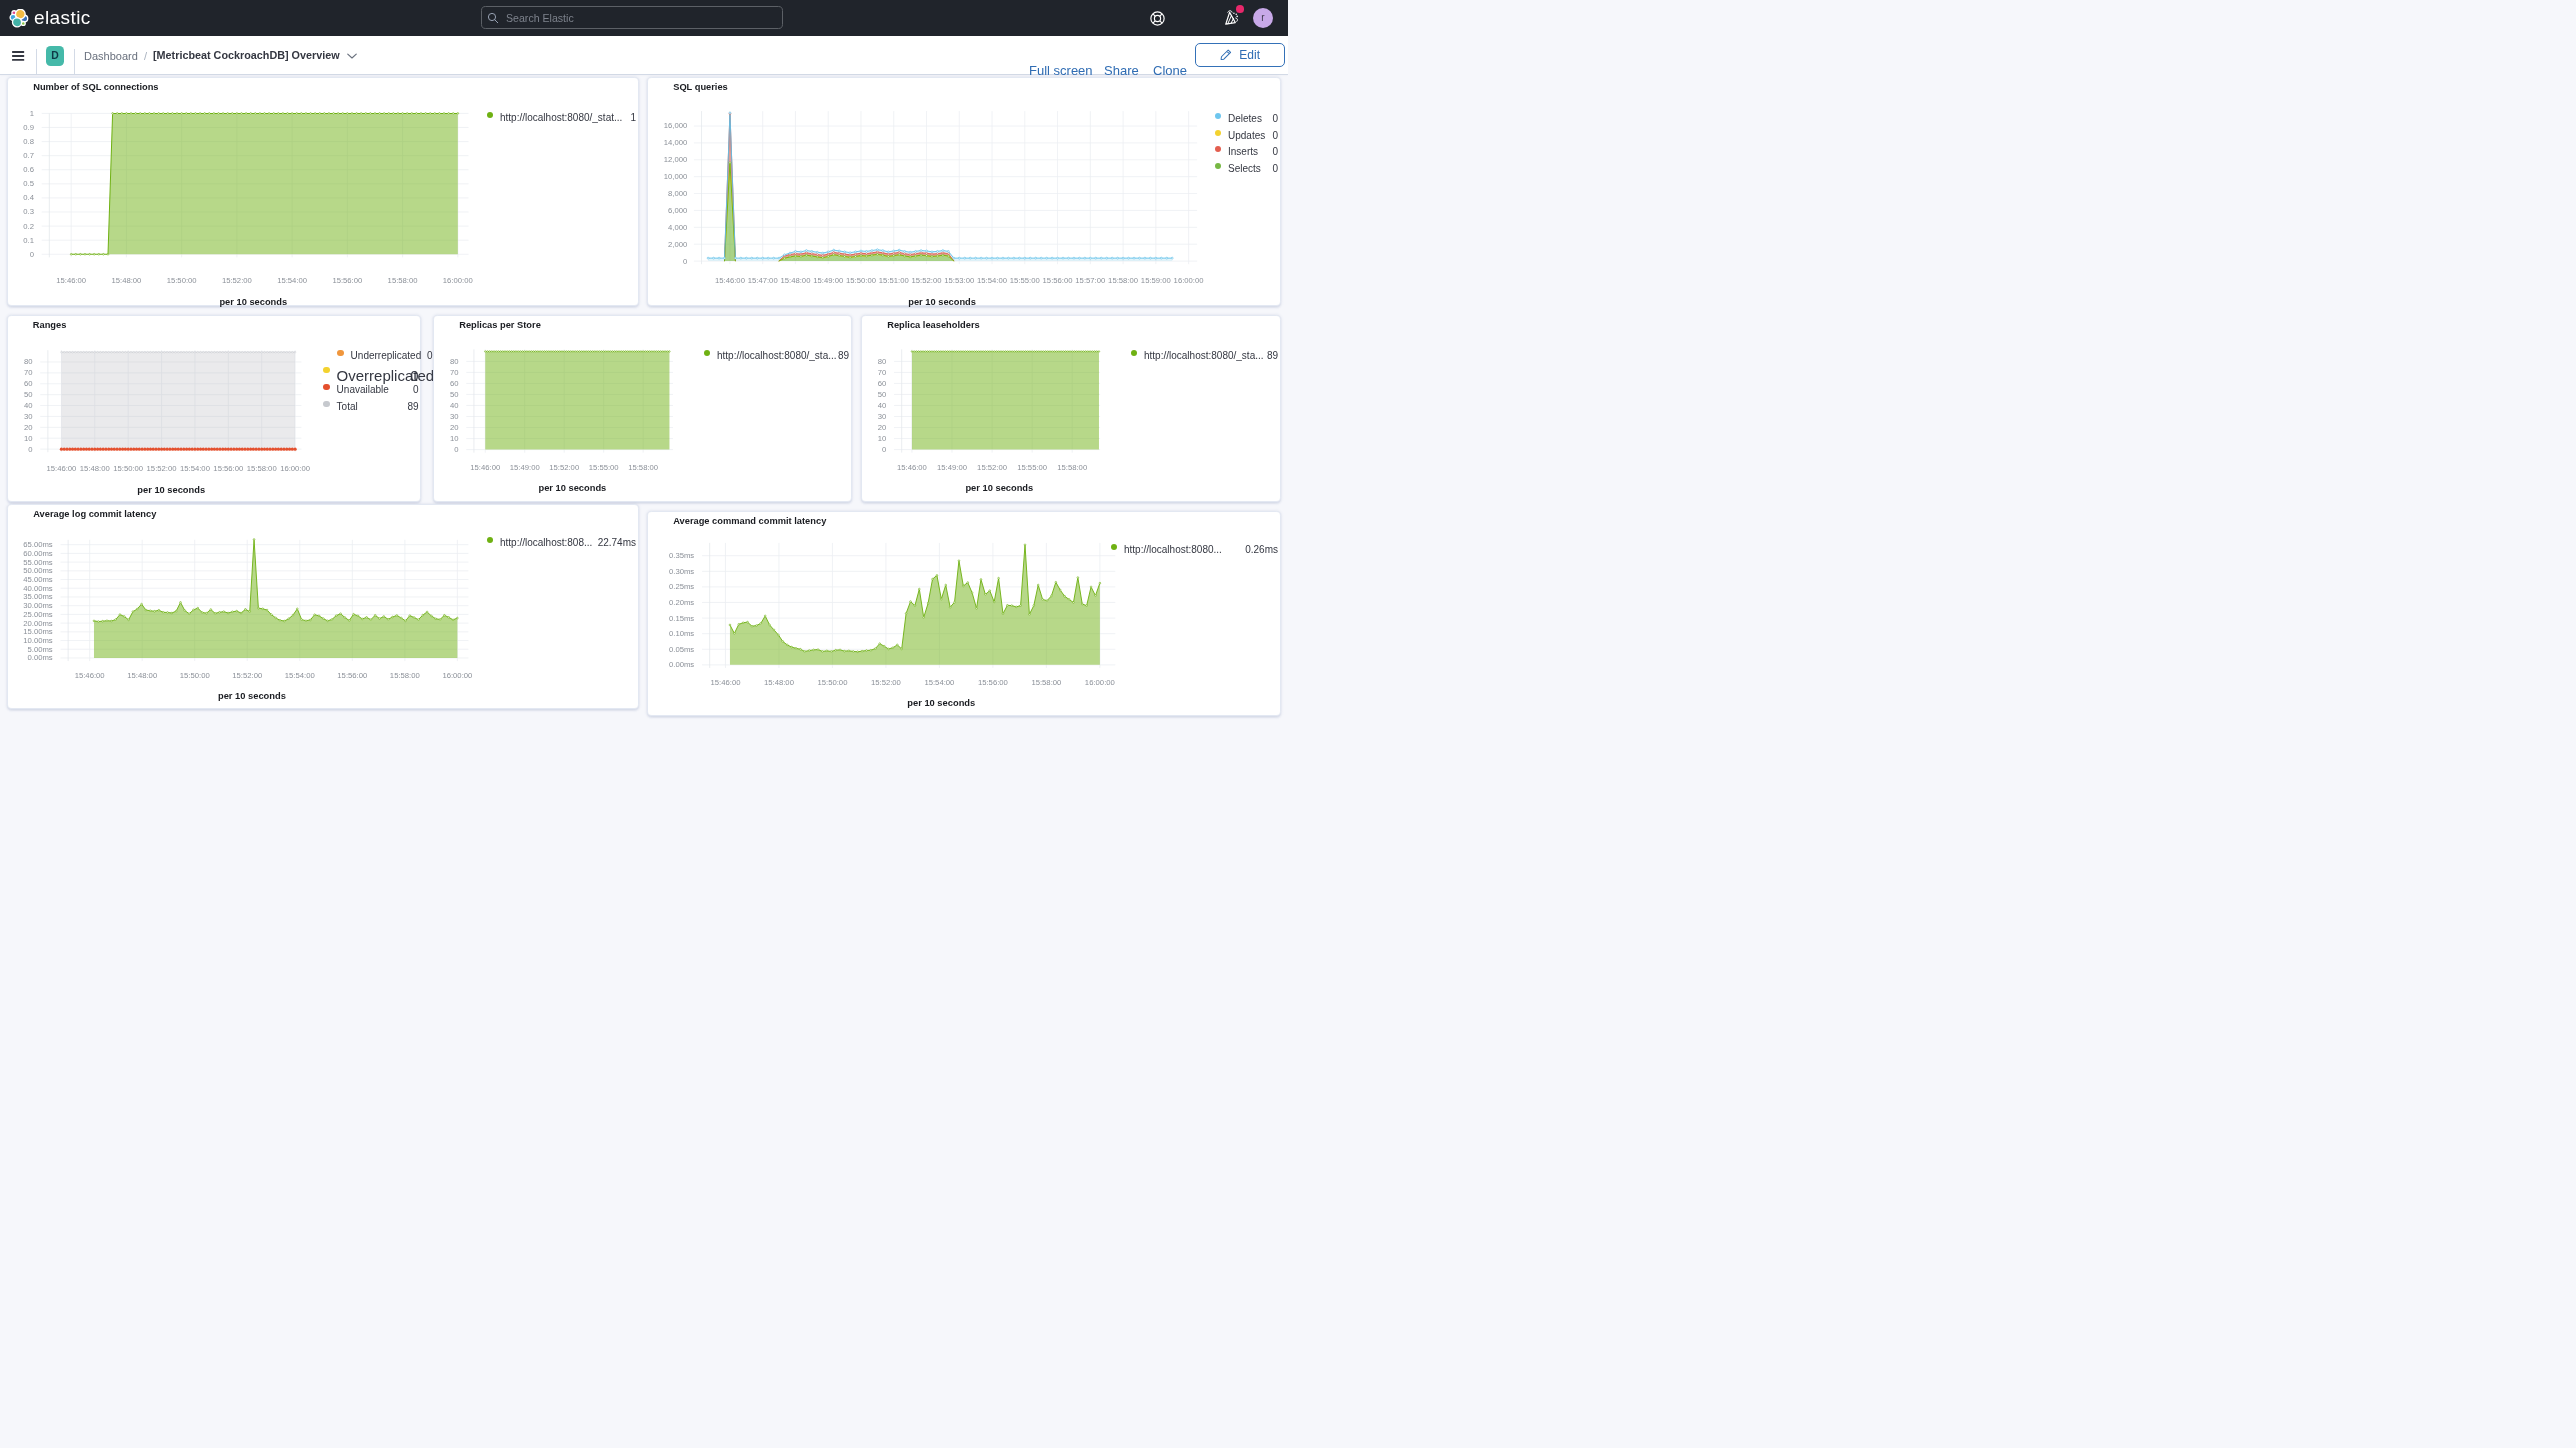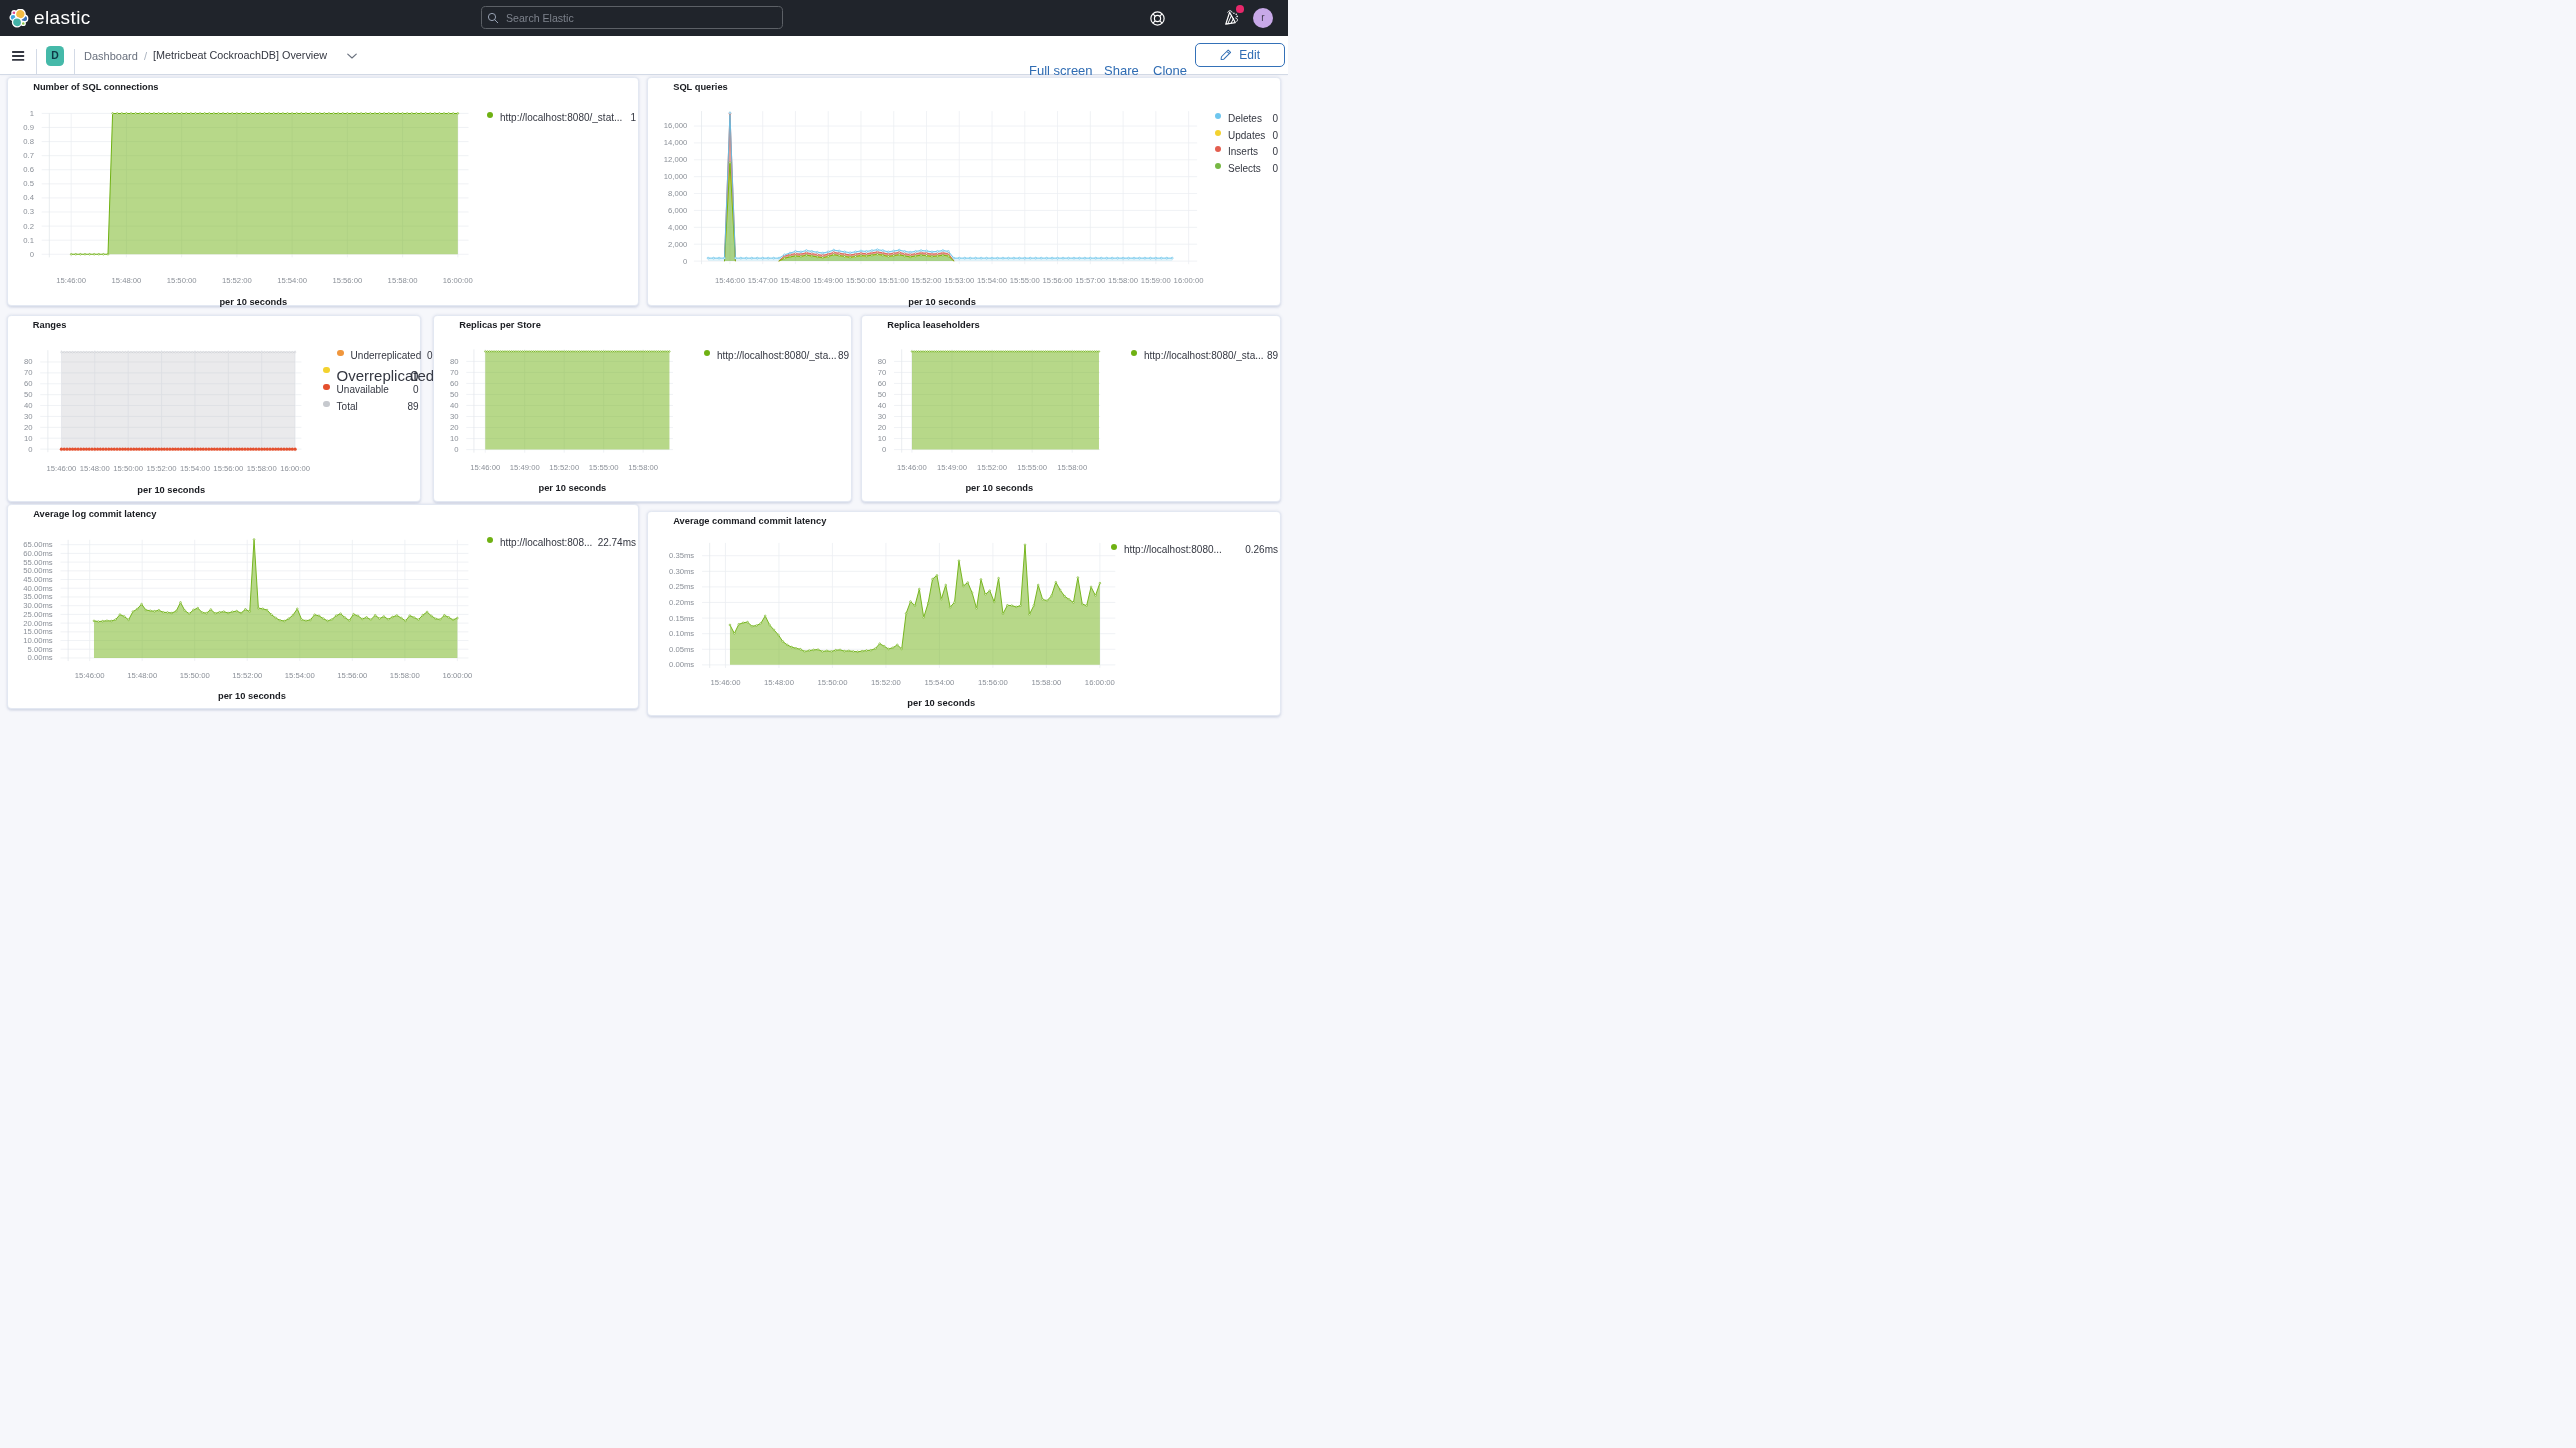--- a/index.html
+++ b/index.html
@@ -4,21 +4,21 @@
 html,body { width:1288px; height:724px; overflow:hidden; font-family:"Liberation Sans", sans-serif; }
 body { background:#f6f7fb; position:relative; }
 #h1 { position:absolute; left:0; top:0; width:1288px; height:36px; background:#20242b; }
 #h1 .brand { position:absolute; left:34px; top:6.6px; color:#fff; font-size:19px; letter-spacing:0.4px; }
 #h1 .search { position:absolute; left:481px; top:6.2px; width:302px; height:23px; border:0.8px solid #5c6066; border-radius:4.6px; }
 #h1 .sph { position:absolute; left:506px; top:12px; font-size:10.6px; color:#7d828c; }
 #h2 { position:absolute; left:0; top:36px; width:1288px; height:39px; background:#fff; border-bottom:0.8px solid #d3dae6; box-shadow:0 0.8px 1.5px rgba(120,130,150,0.08); }
 .vsep { position:absolute; top:12.6px; width:0.8px; height:25px; background:#d3dae6; }
 .dtile { position:absolute; left:46px; top:10px; width:18px; height:20px; background:#45b9a9; border-radius:4.6px; color:#0f3846; font-weight:700; font-size:10.4px; text-align:center; line-height:20px; }
 .crumb { position:absolute; top:13.7px; font-size:11px; color:#69707d; }
-.crumbt { position:absolute; top:13.3px; font-size:10.8px; color:#343741; font-weight:400; }
+.crumbt { position:absolute; top:13.3px; font-size:10.8px; color:#343741; font-weight:700; }
 .navlink { position:absolute; top:27px; font-size:13px; color:#2f6cb3; }
 .editbtn { position:absolute; left:1195px; top:7px; width:90px; height:24.4px; border:0.4px solid #3471b8; border-radius:5px; color:#2e6cb3; font-size:12px; display:flex; align-items:center; justify-content:center; }
 .panel { position:absolute; background:#fff; border:0.8px solid #e3e8f2; border-radius:4.6px; box-shadow:0 0.8px 3.1px rgba(98,118,166,0.20), 0 1.5px 1.5px rgba(98,118,166,0.08); }
 .ptitle { position:absolute; left:6.2px; top:3.9px; font-size:9.3px; font-weight:700; color:#1a1c21;padding-left:19px; }
 .lrow { position:absolute; height:14px; display:flex; align-items:flex-start; color:#343741; }
 .ldot { width:6.2px; height:6.2px; border-radius:50%; flex:none; margin-left:0.8px; }
 .ltext { position:absolute; white-space:nowrap; }
 .lval { margin-left:auto; }
 text { font-family:"Liberation Sans", sans-serif; }
 </style></head>

